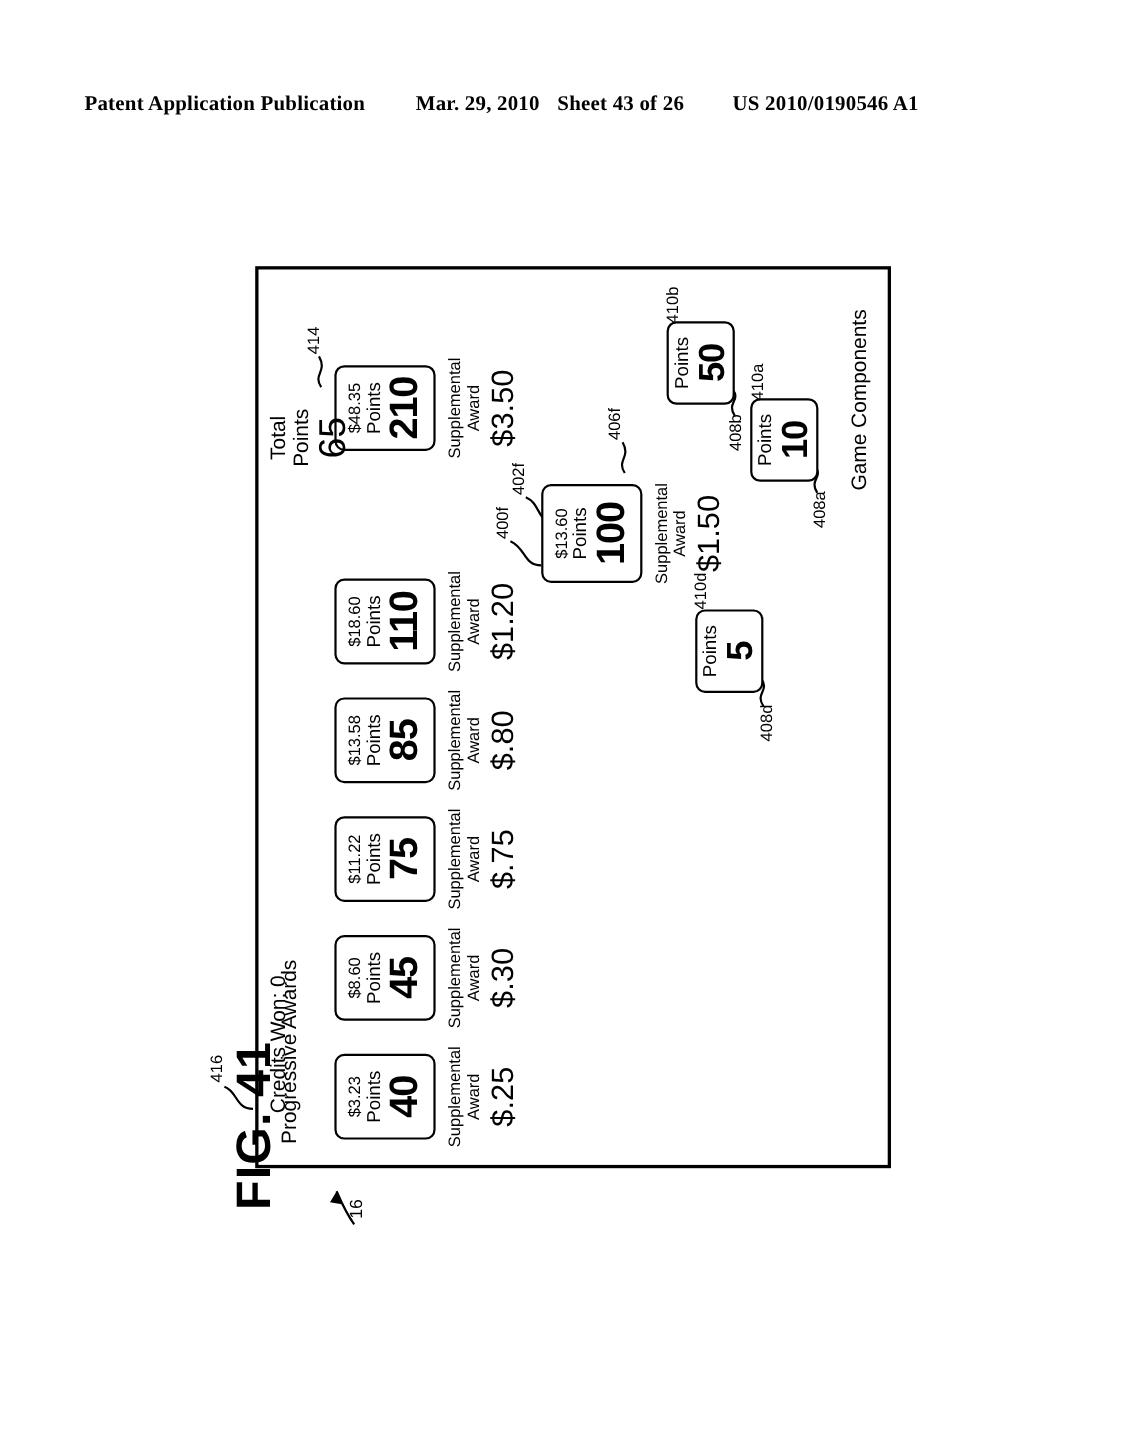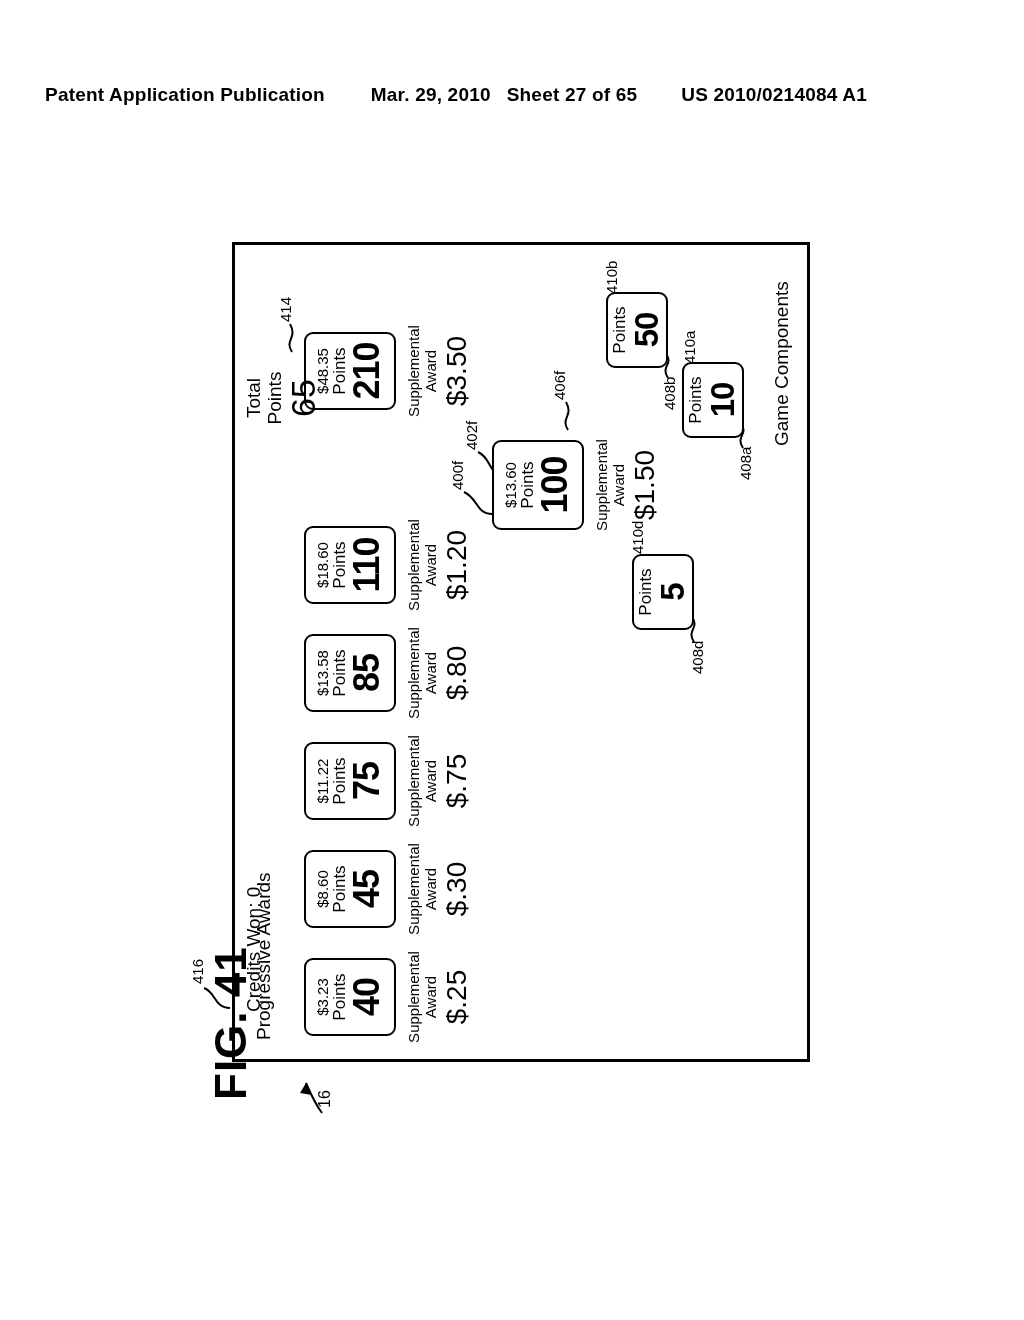--- a/index.html
+++ b/index.html
@@ -5,21 +5,21 @@
   html,body{margin:0;padding:0;}
   body{
     width:1024px;height:1320px;background:#fff;
     font-family:"Liberation Serif",serif;
     position:relative;overflow:hidden;
   }
   
   .pat-header{
     position:absolute;top:84px;left:0;width:912px;
     display:flex;justify-content:center;align-items:flex-end;
-    font-family:Liberation Sans, sans-serif;
+    font-family:Liberation Serif, serif;
     font-weight:bold;font-size:19px;letter-spacing:.2px;
     color:#000;white-space:nowrap;
   }
   .pat-header span{display:inline-block;}
   .hdr-pub{margin-right:46px;}
   .hdr-date{margin-right:16px;}
   .hdr-sheet{margin-right:44px;}
 
   
   
@@ -99,22 +99,22 @@
     font-family:"Liberation Sans",sans-serif;
     font-size:16px;color:#000;
   }
 </style>
 </head>
 <body>
 
 <div class="pat-header">
   <span class="hdr-pub">Patent Application Publication</span>
   <span class="hdr-date">Mar. 29, 2010</span>
-  <span class="hdr-sheet">Sheet 27 of 65</span>
-  <span class="hdr-num">US 2010/0214084 A1</span>
+  <span class="hdr-sheet">Sheet 43 of 26</span>
+  <span class="hdr-num">US 2010/0190546 A1</span>
 </div>
 
 <div id="fig-stage">
  <div id="fig-inner">
 
   <div class="screen-border"></div>
 
   <svg id="leaders">
 
     <path d="M 62,38 C 62,22 78,24 82,12"></path>

